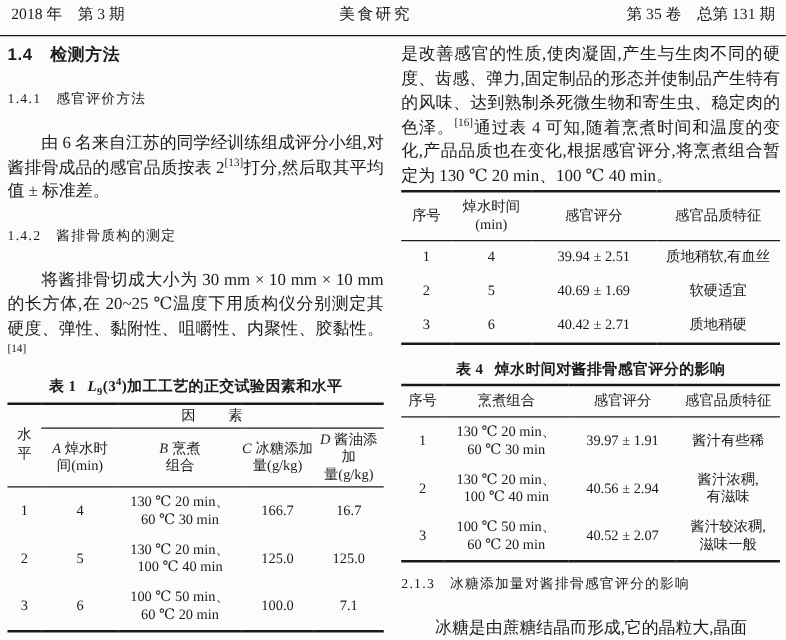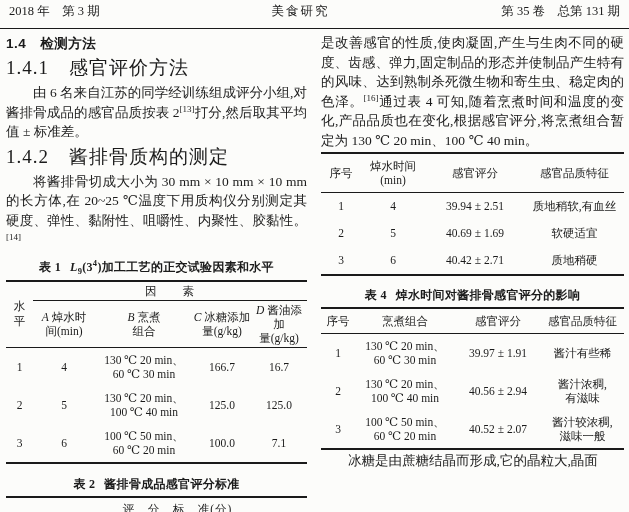--- a/index.html
+++ b/index.html
@@ -17,21 +17,21 @@
   .run-head .center{letter-spacing:2px;}
   
   .content{display:flex;gap:14px;padding:3px 5px 0 6px;}
   .col{width:301px;flex:0 0 auto;}
   .col.right{width:303px;}
   
   .sec-h{
     font-family:"Liberation Sans","DejaVu Sans",sans-serif;
     font-weight:700;font-size:13.5px;margin:3px 0 2px;letter-spacing:.5px;
   }
-  .sub-h{font-size:19px;font-weight:500;margin:2px 0;letter-spacing:1px;}
+  .sub-h{font-size:11px;font-weight:500;margin:18px 0;letter-spacing:1px;}
   p.body{
     font-size:13.5px;line-height:19.6px;text-align:justify;
     margin:1px 0;text-indent:2em;
   }
   p.body.no-indent{text-indent:0;}
   sup.ref{font-size:9px;line-height:0;}
   
   .tbl-title{
     text-align:center;font-weight:700;font-size:12px;
     margin:8px 0 3px;letter-spacing:.3px;
@@ -264,17 +264,18 @@
               </td>
           <td class="bd">40.52 ± 2.07</td>
           <td class="bd">
                 <div>酱汁较浓稠,</div>
                 <div>滋味一般</div>
               </td>
         </tr>
         </tbody>
       </table>
 
+      <div class="sub-h" style="margin-top:9px">2.1.3　冰糖添加量对酱排骨感官评分的影响</div>
       <p class="body">冰糖是由蔗糖结晶而形成,它的晶粒大,晶面</p>
 
     </div>
   </div>
 </div>
 
 </body></html>

